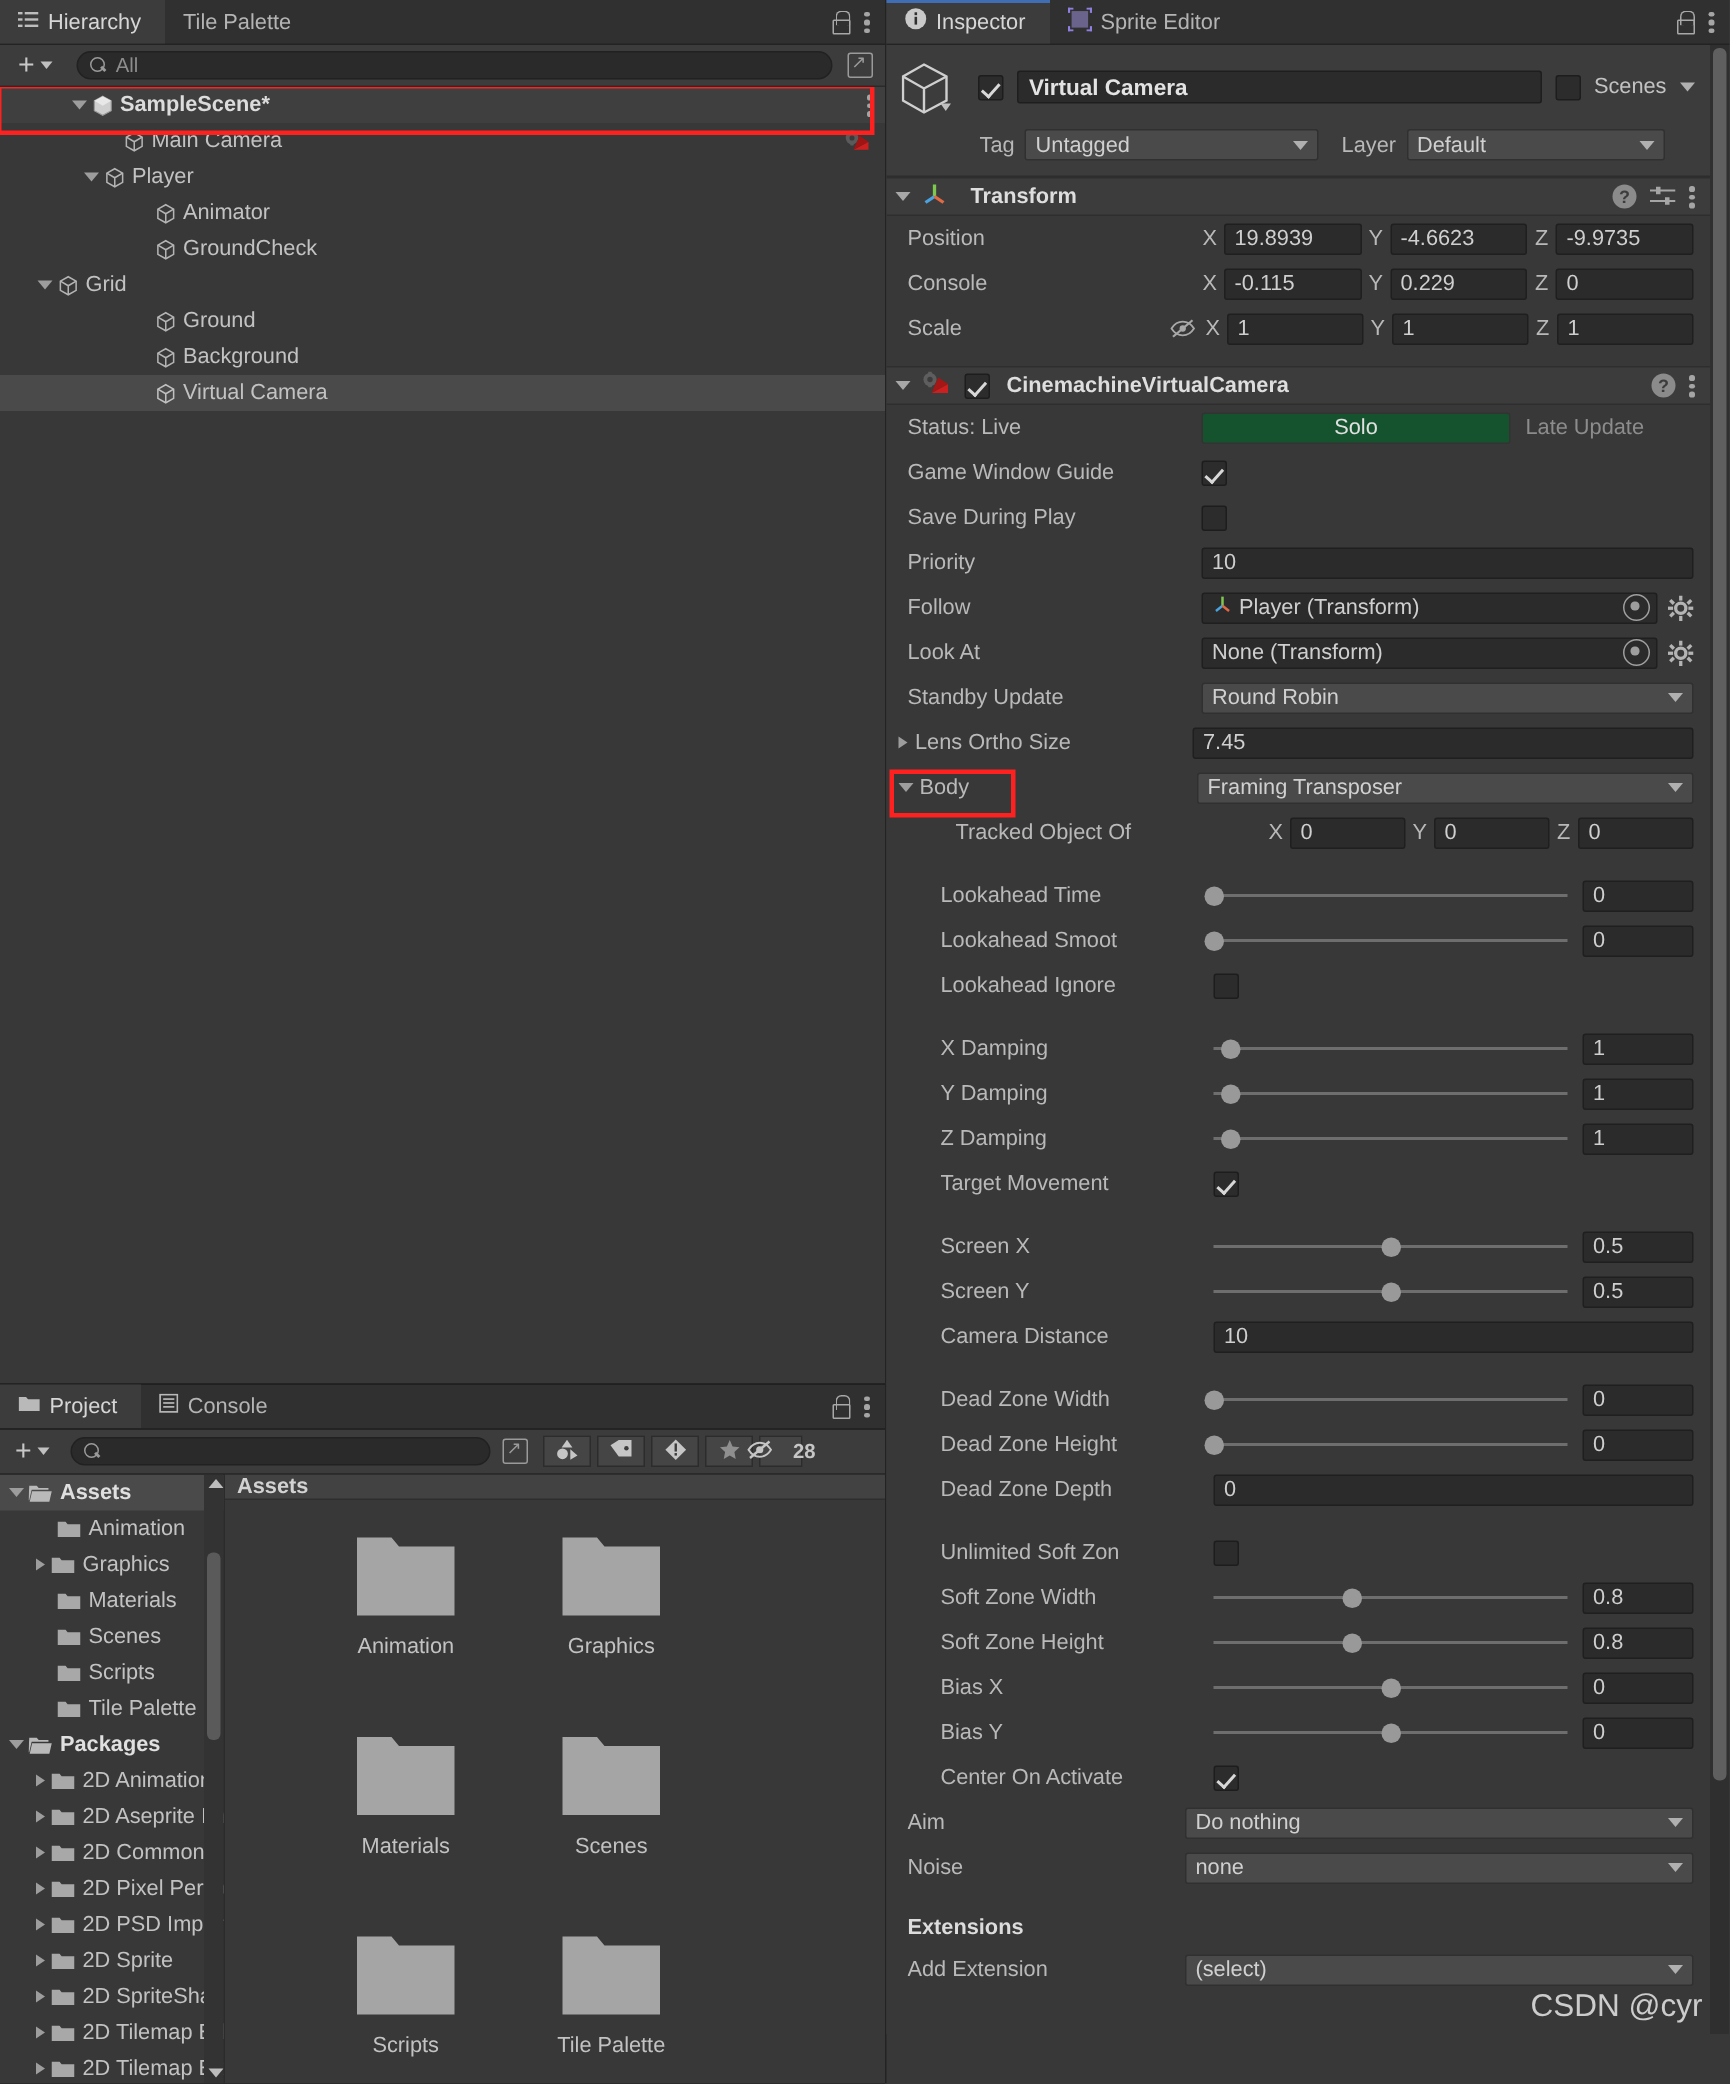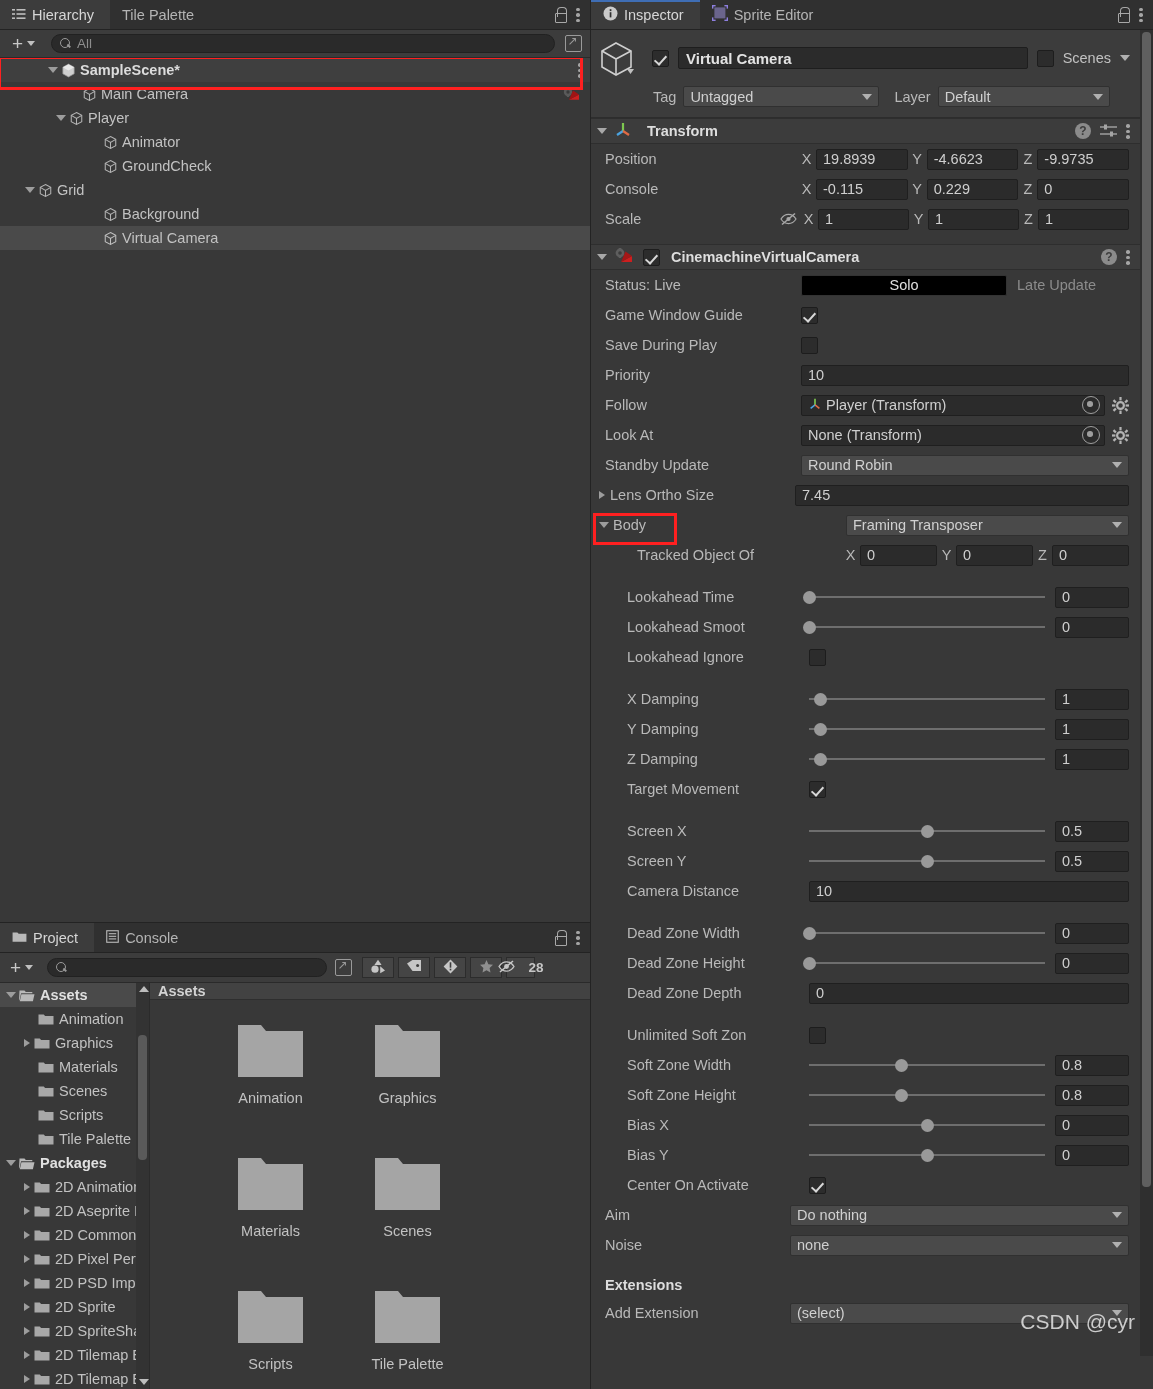--- a/index.html
+++ b/index.html
@@ -268,21 +268,21 @@
   .eye-off { width:17px; height:14px; position:relative; margin-right:6px; flex:none; }
 
   .slider-row { display:flex; align-items:center; flex:1; gap: 10px; }
   .sld { flex:1; height: 16px; position: relative; }
   .sld .trk { position:absolute; top:7px; left:0; right:0; height:2px; background:#6e6e6e; }
   .sld .knb { position:absolute; top:1.5px; width:13px; height:13px;
               border-radius:50%; background:#999999; margin-left:-6.5px; }
   .numbox { width: 74px; flex:none; }
 
   .solo-btn {
-    height: 21px; background: #000000; border: 1px solid #333; border-radius: 2px;
+    height: 21px; background: #14532d; border: 1px solid #333; border-radius: 2px;
     display:flex; align-items:center; justify-content:center;
     font-size:14.5px; color:#e0e0e0; width: 206px; flex:none;
   }
   .late-upd { font-size:14.5px; color:#8c8c8c; margin-left: 10px; }
 
   .objfield {
     height:21px; background:#2b2b2b; border:1px solid #1f1f1f; border-radius:2px;
     display:flex; align-items:center; padding:0 4px 0 6px; font-size:14.5px;
     color:#cfcfcf; flex:1; gap:4px;
   }
@@ -297,21 +297,21 @@
     border-top:4.5px solid transparent;border-bottom:4.5px solid transparent;
     border-left:6px solid #9d9d9d;
   }
   .foldout-tri.open {
     border-left:5px solid transparent;border-right:5px solid transparent;
     border-top:6px solid #9d9d9d;border-bottom:none;margin-right:4px;
   }
   .ext-title { font-weight:bold; font-size:14.5px; color:#dcdcdc; }
 
   .watermark {
-    position: absolute; right: 18px; bottom: 22px; font-size: 21px;
+    position: absolute; right: 18px; bottom: 6px; font-size: 21px;
     color: #d9d9d9; opacity: 0.92; pointer-events:none;
     font-family: "Liberation Sans", sans-serif;
     margin-top: 10px;
   }
   .spacer { height: 12px; }
 </style>
 </head>
 <body>
 
 <div class="app">
@@ -435,20 +435,30 @@
           <span class="tri" style="margin-left:-13px;"></span>
           <span class="cube">
             <svg width="15" height="15" viewBox="0 0 16 16">
                 <path d="M8 1.6 L13.6 4.7 L13.6 11.3 L8 14.4 L2.4 11.3 L2.4 4.7 Z" fill="none" stroke="#b4b4b4" stroke-width="1.1"></path>
                 <path d="M2.4 4.7 L8 8 L13.6 4.7 M8 8 L8 14.4" fill="none" stroke="#b4b4b4" stroke-width="1.1"></path>
               </svg>
           </span>
           <span class="h-label">Grid</span>
         </div>
 
+        <div class="h-row" style="padding-left:90px;">
+          <span class="tri-spacer"></span>
+          <span class="cube">
+            <svg width="15" height="15" viewBox="0 0 16 16">
+                <path d="M8 1.6 L13.6 4.7 L13.6 11.3 L8 14.4 L2.4 11.3 L2.4 4.7 Z" fill="none" stroke="#b4b4b4" stroke-width="1.1"></path>
+                <path d="M2.4 4.7 L8 8 L13.6 4.7 M8 8 L8 14.4" fill="none" stroke="#b4b4b4" stroke-width="1.1"></path>
+              </svg>
+          </span>
+          <span class="h-label">Ground</span>
+        </div>
 
         <div class="h-row" style="padding-left:90px;">
           <span class="tri-spacer"></span>
           <span class="cube">
             <svg width="15" height="15" viewBox="0 0 16 16">
                 <path d="M8 1.6 L13.6 4.7 L13.6 11.3 L8 14.4 L2.4 11.3 L2.4 4.7 Z" fill="none" stroke="#b4b4b4" stroke-width="1.1"></path>
                 <path d="M2.4 4.7 L8 8 L13.6 4.7 M8 8 L8 14.4" fill="none" stroke="#b4b4b4" stroke-width="1.1"></path>
               </svg>
           </span>
           <span class="h-label">Background</span>
@@ -1022,21 +1032,21 @@
           <span class="plabel" style="width:185px;flex:none;">Lens Ortho Size</span>
           <span class="field" style="flex:1;">
             <span>7.45</span>
           </span>
         </div>
 
 
         <div class="prop" style="position:relative;">
           <span class="foldout-tri open" style="margin-left:-6px;"></span>
           <span class="plabel" style="width:185px;flex:none;">Body</span>
-          <span class="dropdown" style="flex:1;margin-left:48px;">
+          <span class="dropdown" style="flex:1;">
             <span>Framing Transposer</span>
             <span class="dd-caret"></span>
           </span>
           <span class="hl-box" style="left:2px; top:3px; width:84px; height:32px;"></span>
         </div>
 
         <div class="prop">
           <span class="plabel" style="width:208px;flex:none;margin-left:32px;overflow:hidden;white-space:nowrap;">Tracked Object Of</span>
           <span class="xyz">
             <span class="axis">X</span>

